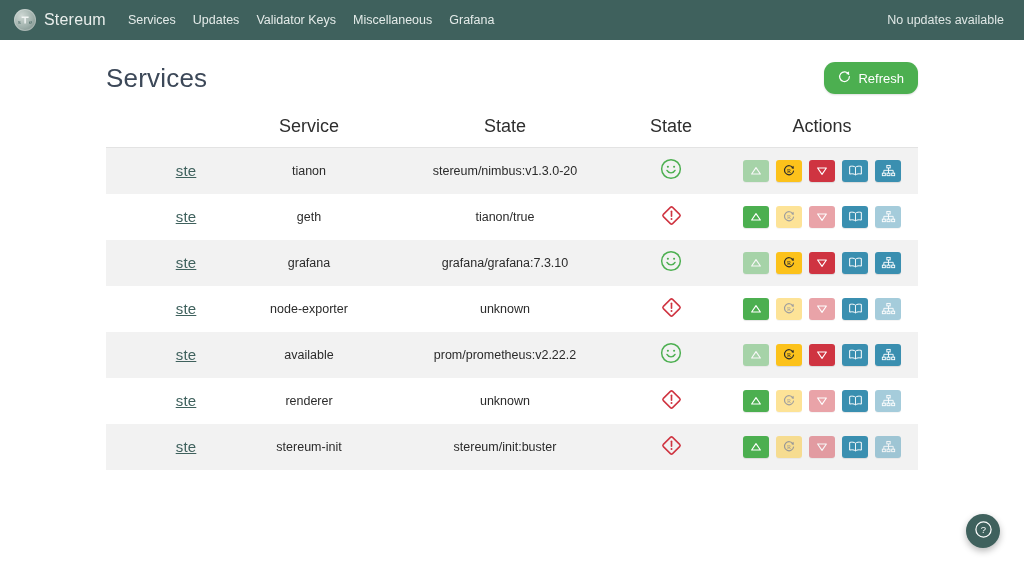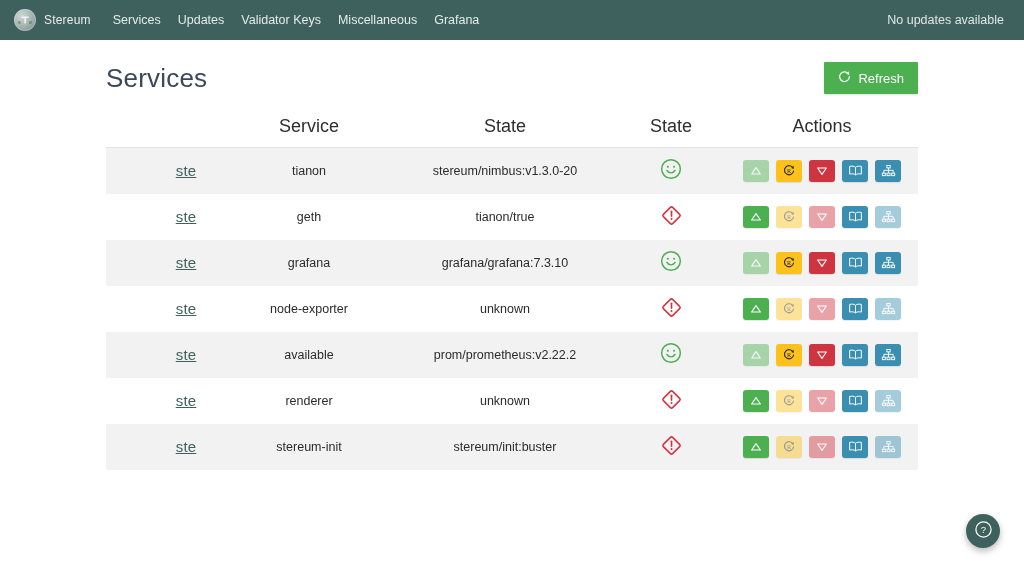--- a/index.html
+++ b/index.html
@@ -18,37 +18,37 @@
   }
   .brand{display:flex;align-items:center;gap:8px;margin-right:22px;}
   .brand-logo{
     width:22px;height:22px;border-radius:50%;
     background:radial-gradient(circle at 35% 32%, #cfd8d4 0%, #9fb0ab 55%, #6f827e 100%);
     display:flex;align-items:center;justify-content:center;
     box-shadow:inset 0 0 0 1px rgba(255,255,255,.25);
     position:relative;
   }
   .brand-logo svg{display:block;}
-  .brand-name{color:#e9eeec;font-size:12px;letter-spacing:.2px;}
+  .brand-name{color:#e9eeec;font-size:16px;letter-spacing:.2px;}
   .nav-links{display:flex;align-items:center;gap:17px;}
   .nav-link{
     color:#e4ebe9;font-size:12.5px;text-decoration:none;cursor:pointer;
     white-space:nowrap;
   }
   .nav-right{margin-left:auto;color:#dfe7e5;font-size:12.5px;padding-right:6px;}
 
   
   .page{padding:0 106px;box-sizing:border-box;position:relative;}
   .page-head{
     display:flex;align-items:center;justify-content:space-between;
     padding-top:22px;padding-bottom:14px;
   }
   .page-title{font-size:26px;color:#3c4858;font-weight:400;letter-spacing:.2px;}
   .btn-refresh{
-    background:#4caf50;color:#fff;border:none;border-radius:1px;
+    background:#4caf50;color:#fff;border:none;border-radius:11px;
     font-size:13px;padding:8px 14px;cursor:pointer;
     display:inline-flex;align-items:center;gap:7px;
     box-shadow:0 1px 2px rgba(0,0,0,.13);
     font-family:"Liberation Sans", sans-serif;
   }
 
   
   table.services{
     width:812px;border-collapse:collapse;table-layout:fixed;
   }

